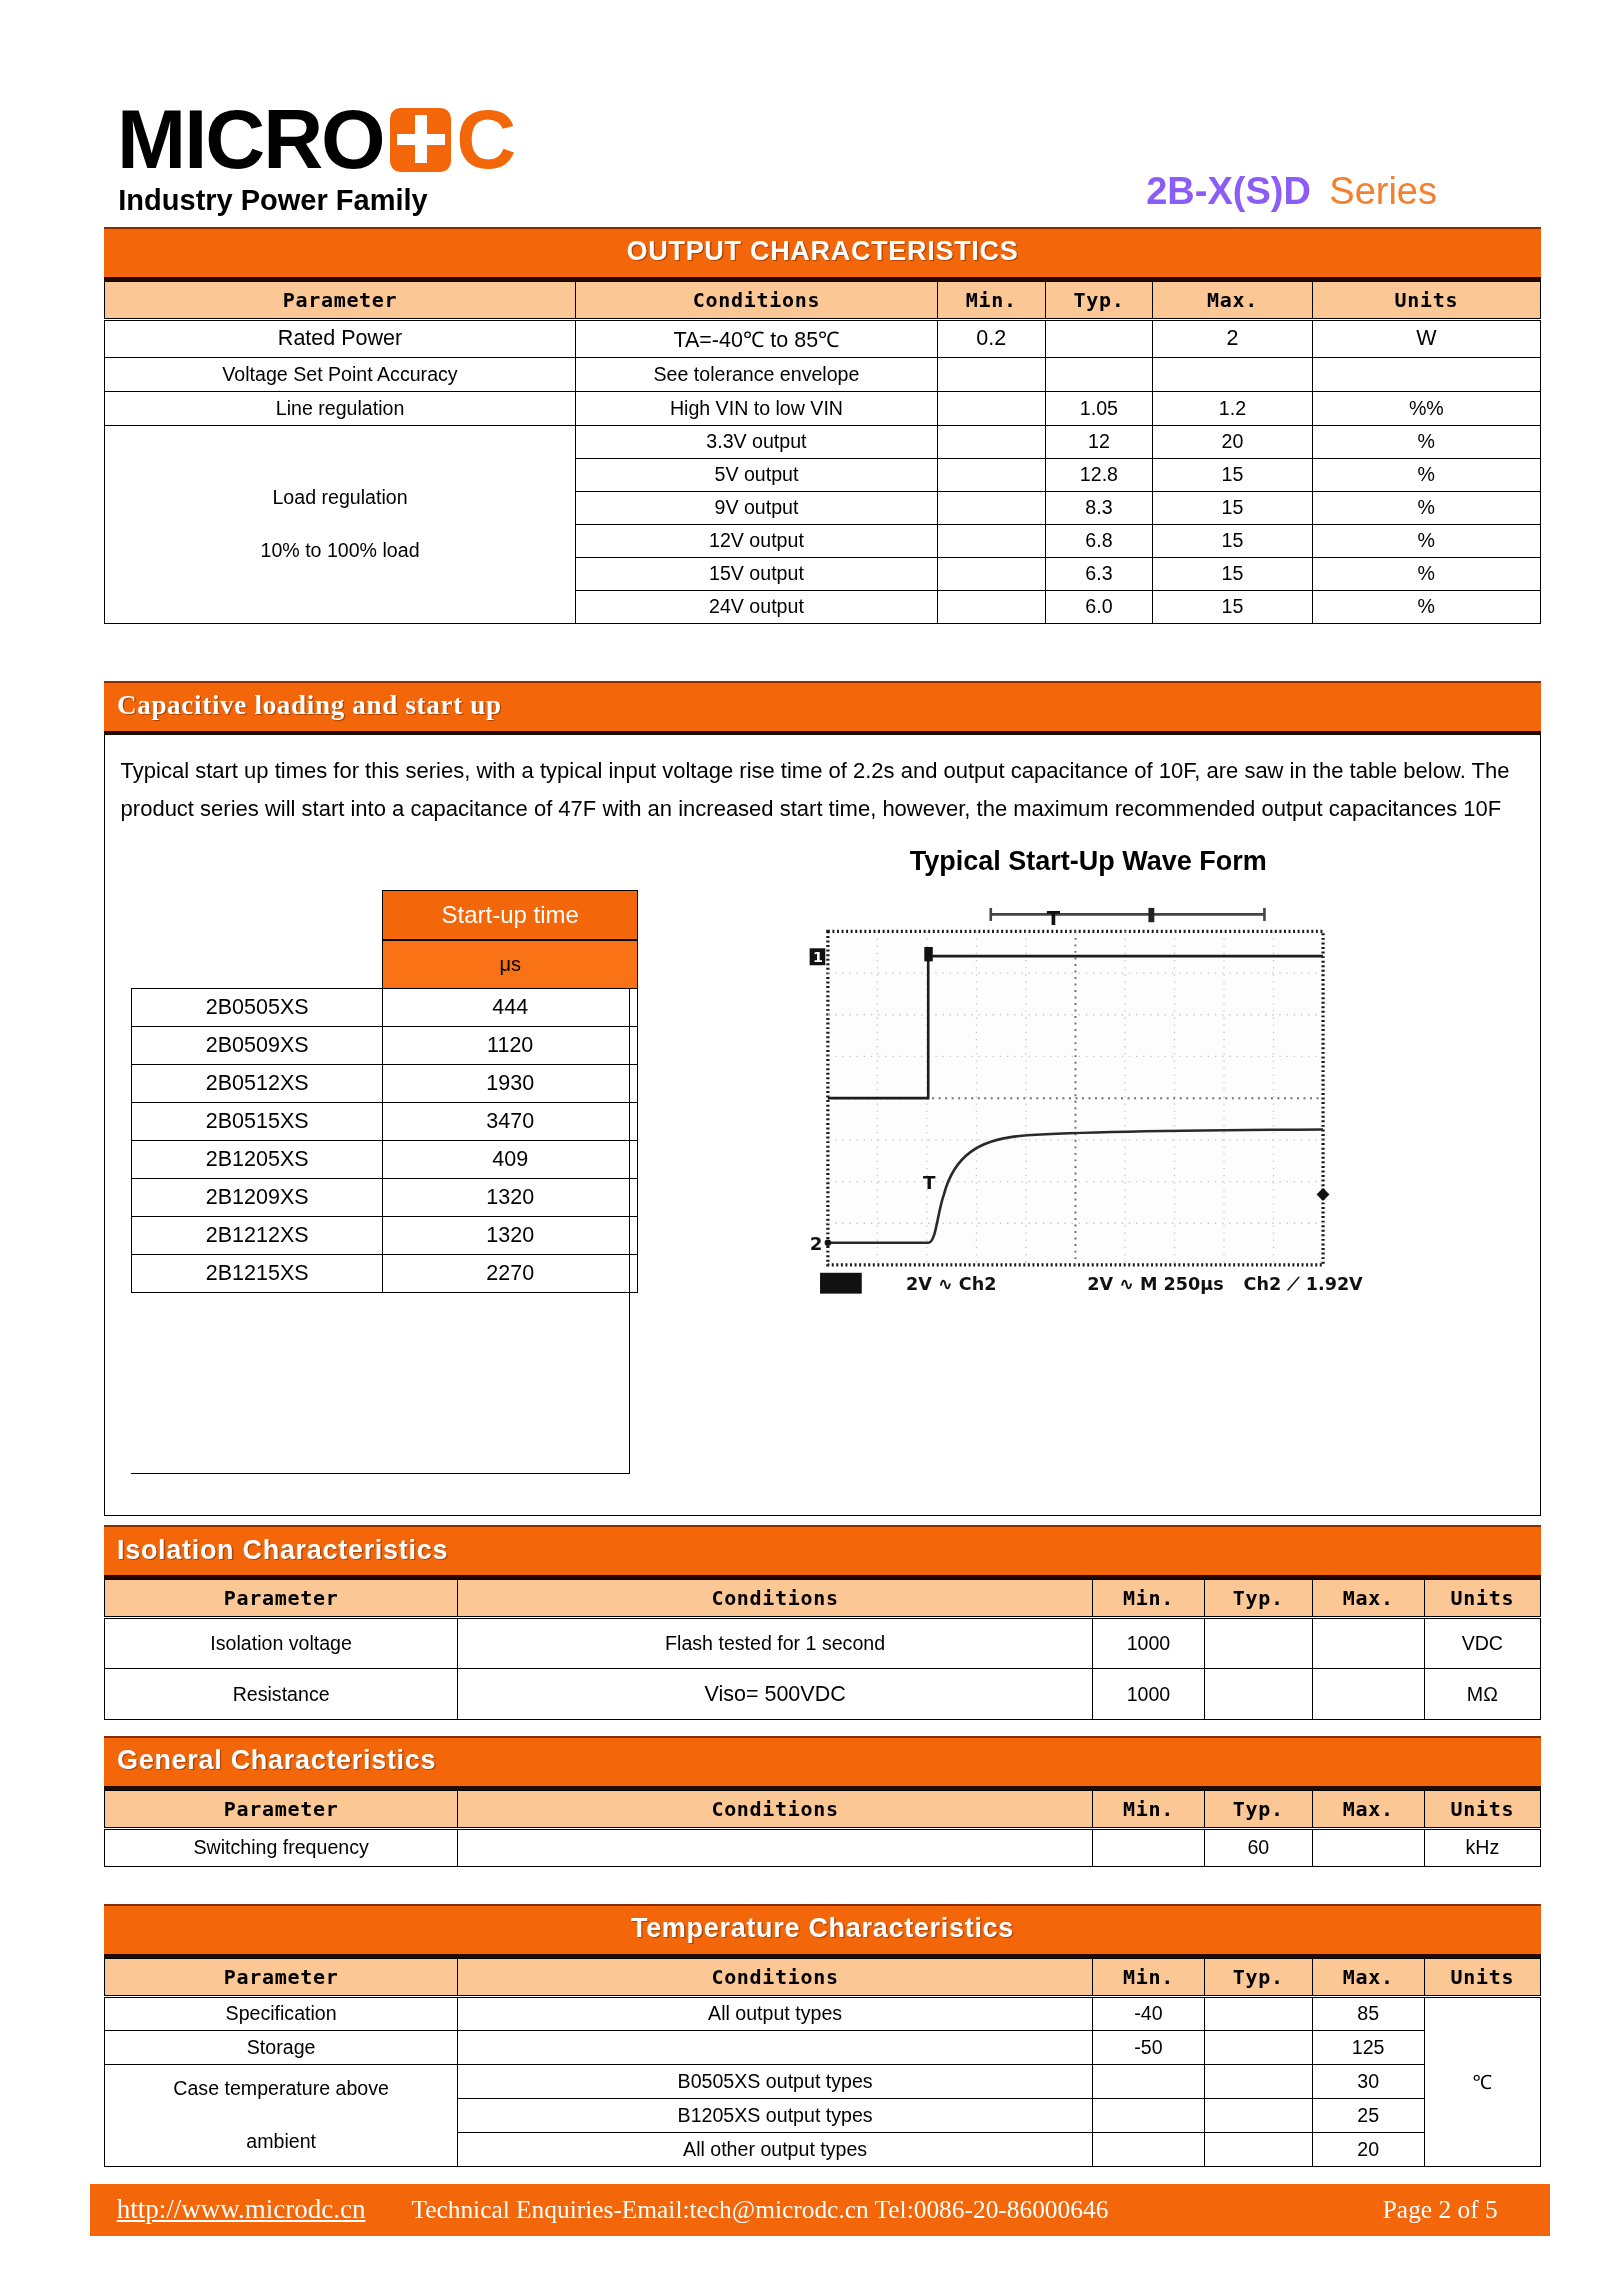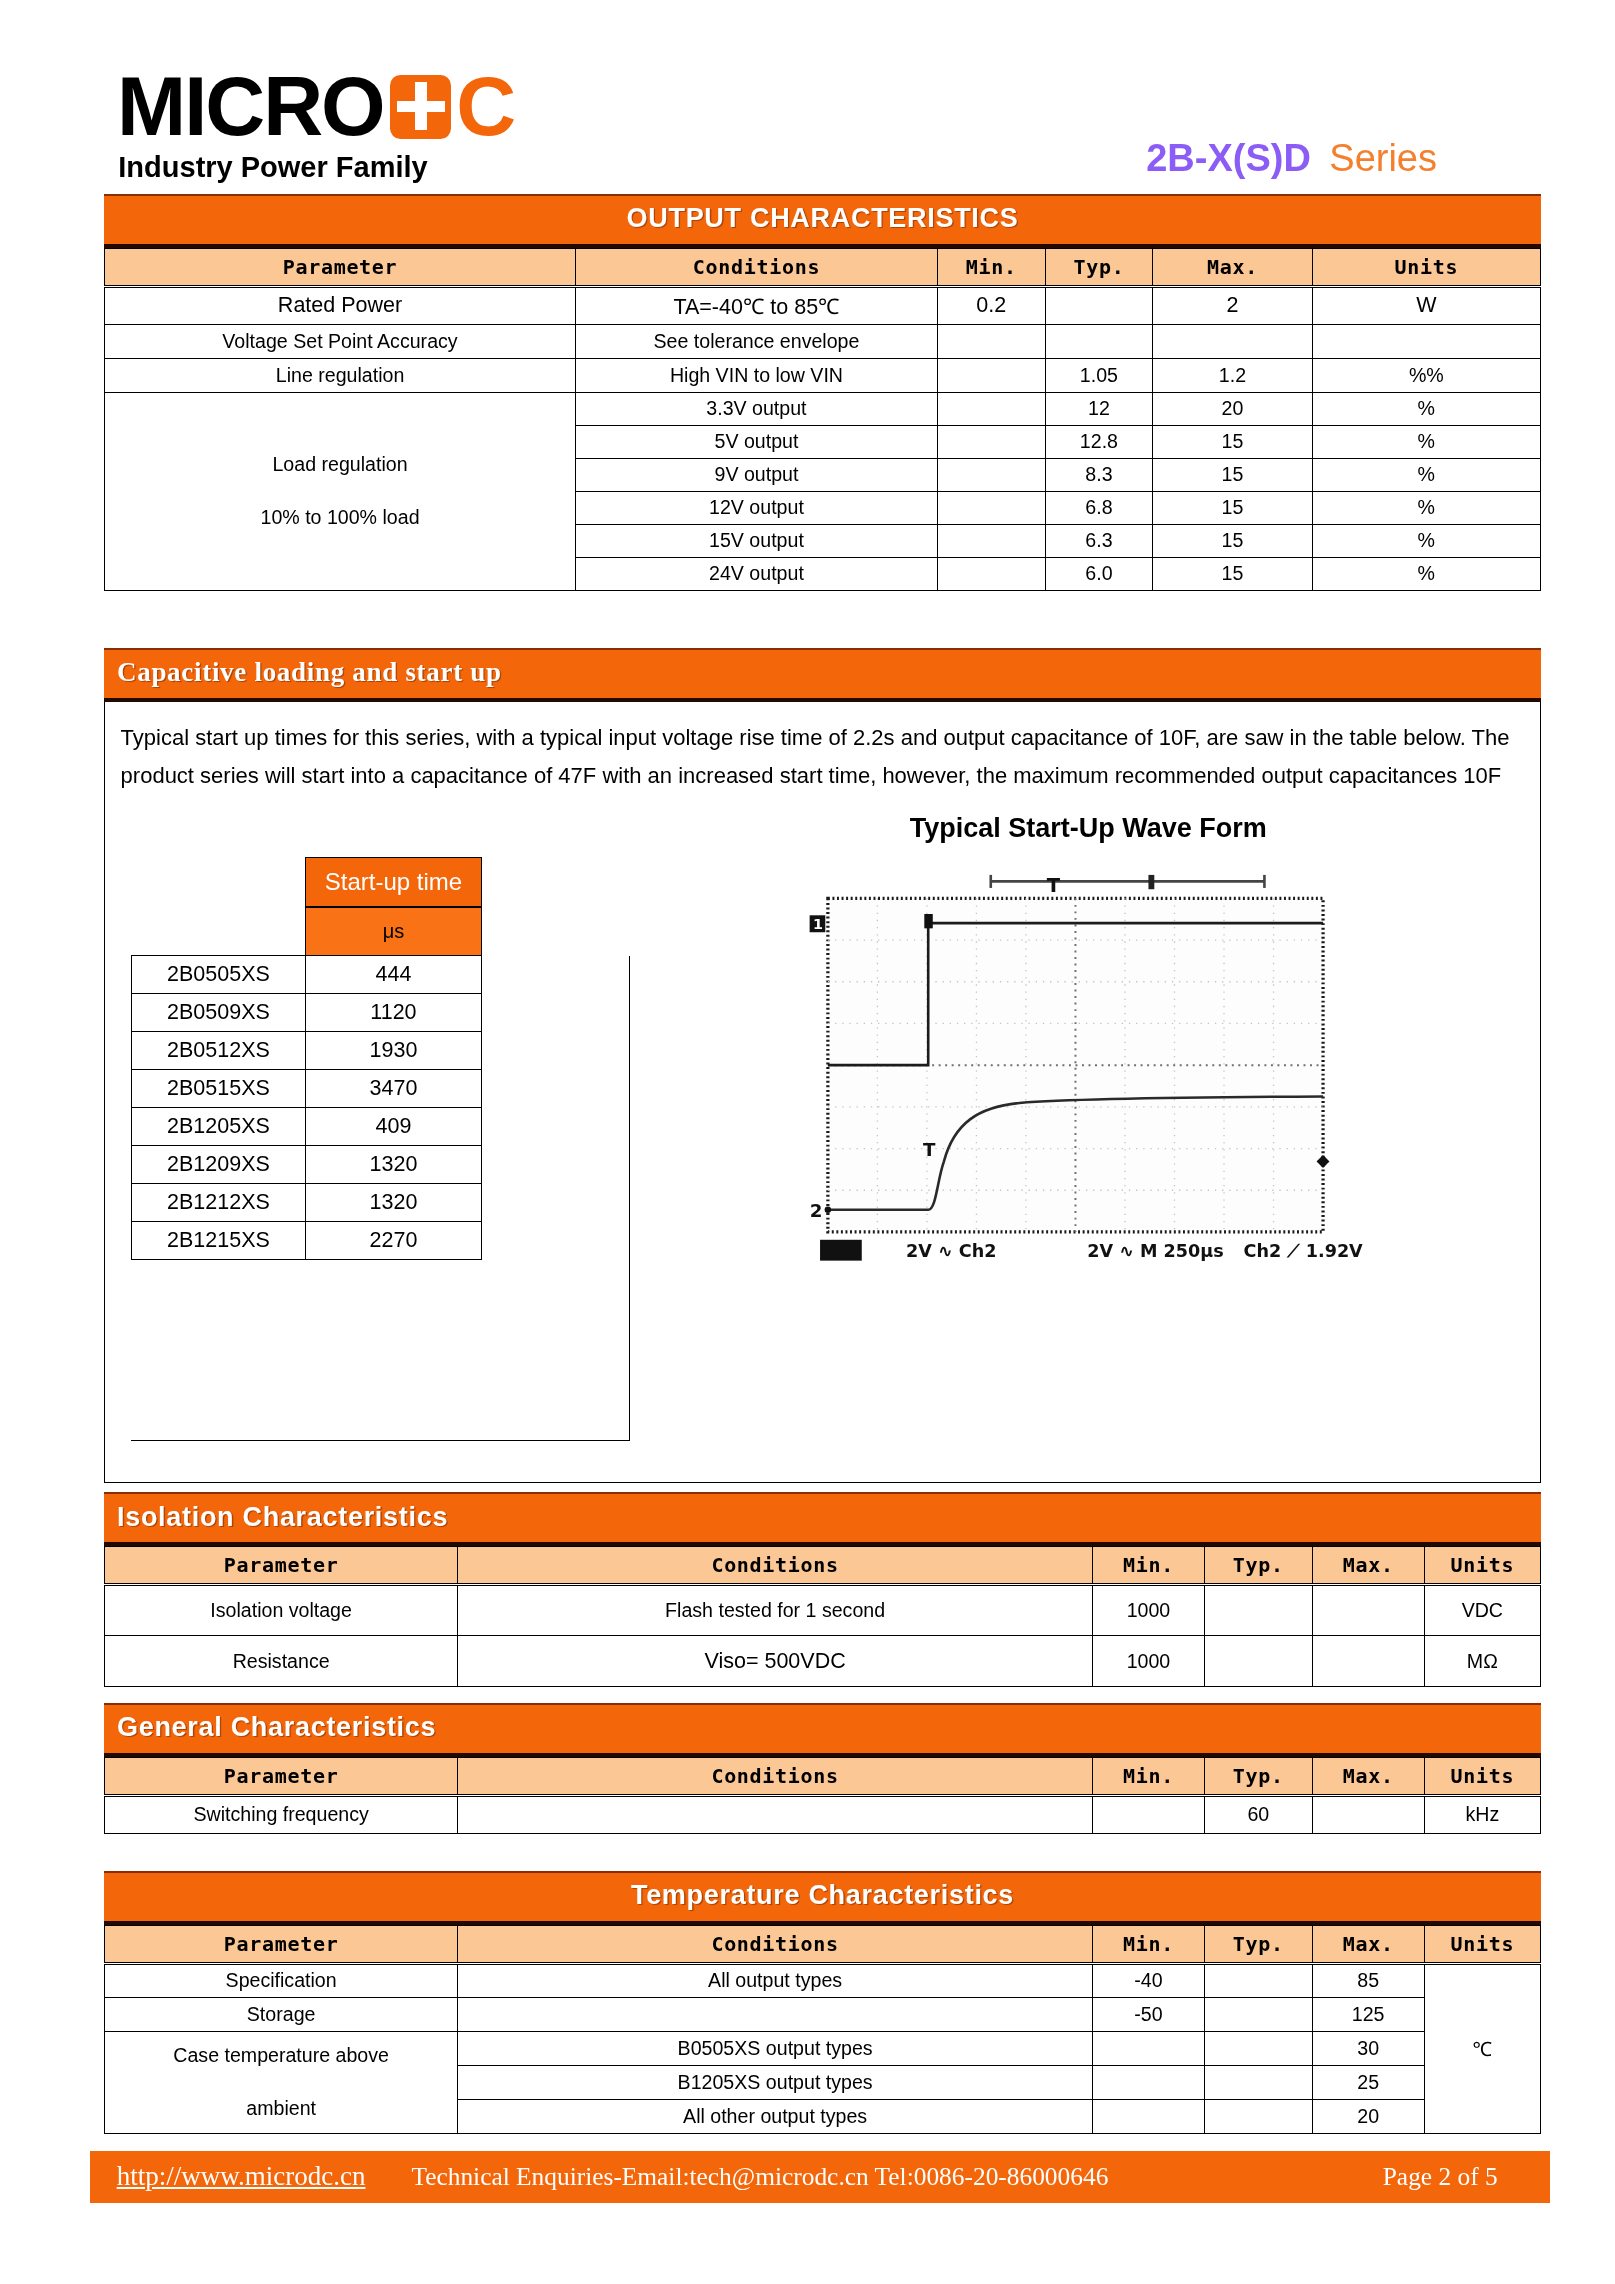--- a/index.html
+++ b/index.html
@@ -4,21 +4,21 @@
 <style>
   * { box-sizing: border-box; margin: 0; padding: 0; }
   html,body { background:#fff; }
   body {
     width:1616px; height:2284px; position:relative;
     font-family:"Liberation Sans", sans-serif; color:#000;
   }
   .page { position:absolute; left:104px; top:0; width:1437px; }
 
   
-  .hdr { display:flex; justify-content:space-between; align-items:flex-end; padding-top:65px; }
+  .hdr { display:flex; justify-content:space-between; align-items:flex-end; padding-top:98px; }
   .logo-line { display:flex; align-items:center; margin-left:13px; }
   .logo-micro { font-size:83px; font-weight:bold; letter-spacing:-2px; line-height:1; }
   .logo-d { width:61px; height:64px; background:#F4660A; border-radius:10.4px; position:relative; margin-left:6.5px; }
   .logo-d .pv, .logo-d .ph { position:absolute; background:#fff; }
   .logo-d .pv { left:25px; top:7.8px; width:11.7px; height:48px; }
   .logo-d .ph { left:6.5px; top:26px; width:48px; height:11.7px; }
   .logo-c { color:#F4660A; font-size:83px; font-weight:bold; line-height:1; margin-left:5.2px; }
   .tagline { font-size:29px; font-weight:bold; margin-left:14.3px; margin-top:2.6px; }
   .series { font-size:38px; margin-bottom:3.9px; margin-right:104px; white-space:nowrap; }
   .series .b { color:#8b5cf6; font-weight:bold;text-align:center; }
@@ -47,21 +47,21 @@
   .param2 div { line-height:1.2; }
   .param2 .gap { height:30px; }
 
   
   .capbox { border:1.3px solid #000; border-top:none; padding:13px 15.6px 0 15.6px; }
   .cappara { font-size:22px; line-height:1.73; padding-top:3.9px; }
   .caprow { display:flex; margin-top:15.6px; height:671px; }
   .leftcol { width:521px; position:relative; margin-top:46px; margin-left:10.4px; }
   .ext { position:absolute; left:0; top:99px; width:499px; height:485px;
          border-right:1.3px solid #000; border-bottom:1.3px solid #000; }
-  table.startup { width:351px; position:relative; }
+  table.startup { width:507px; position:relative; }
   .startup td { height:38px; font-size:21.5px; }
   .startup .noborder { border:none; background:#fff; }
   .startup .oh { background:#F4660A; color:#fff; font-size:24px; font-weight:normal;
                  height:50px; border-bottom:2px solid #000; }
   .startup .uh { background:#f97316; height:48px; font-size:20px; }
   .rightcol { flex:1; display:flex; flex-direction:column; align-items:center; }
   .wavetitle { font-size:27px; font-weight:bold; letter-spacing:0px; margin-top:2.6px;
                font-stretch:condensed; }
   .scopewrap { margin-top:27px; }
 

